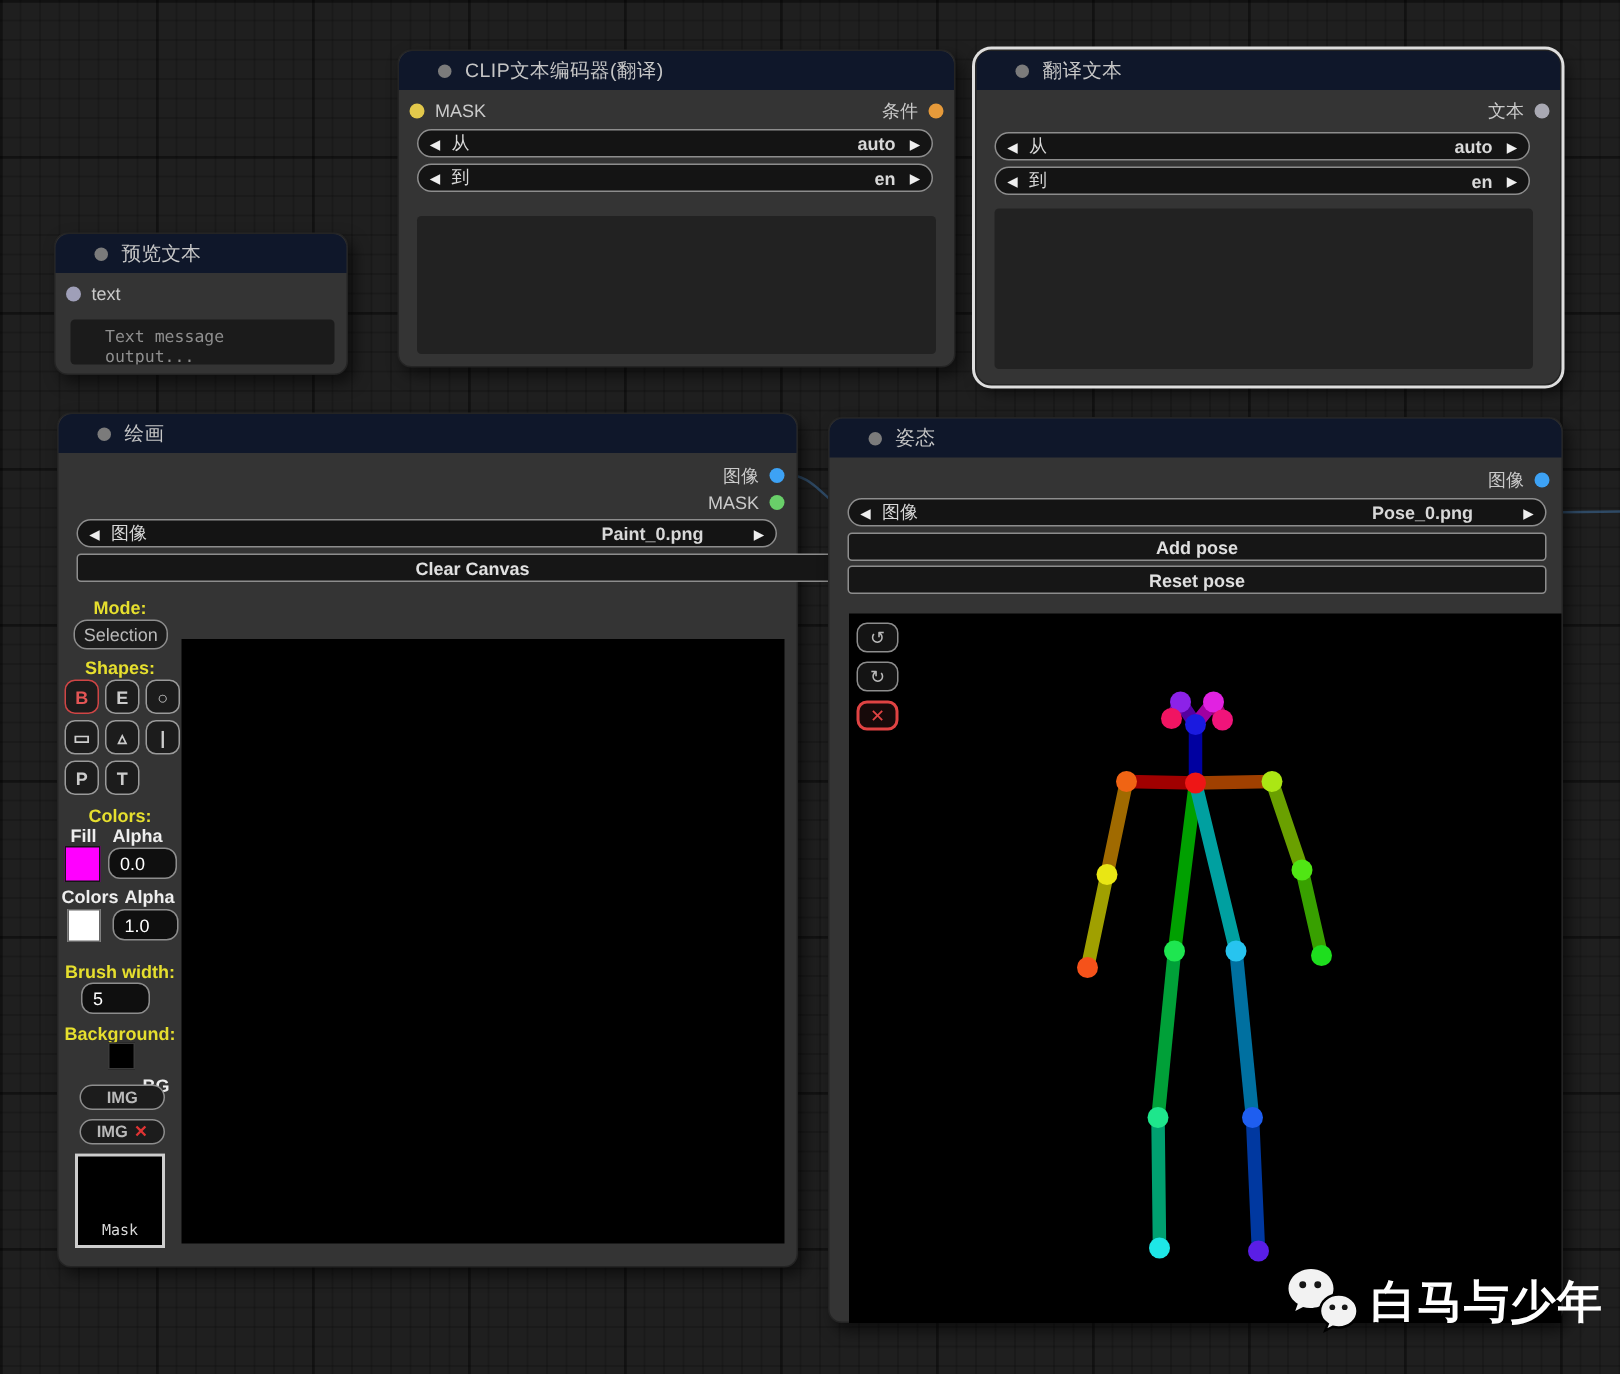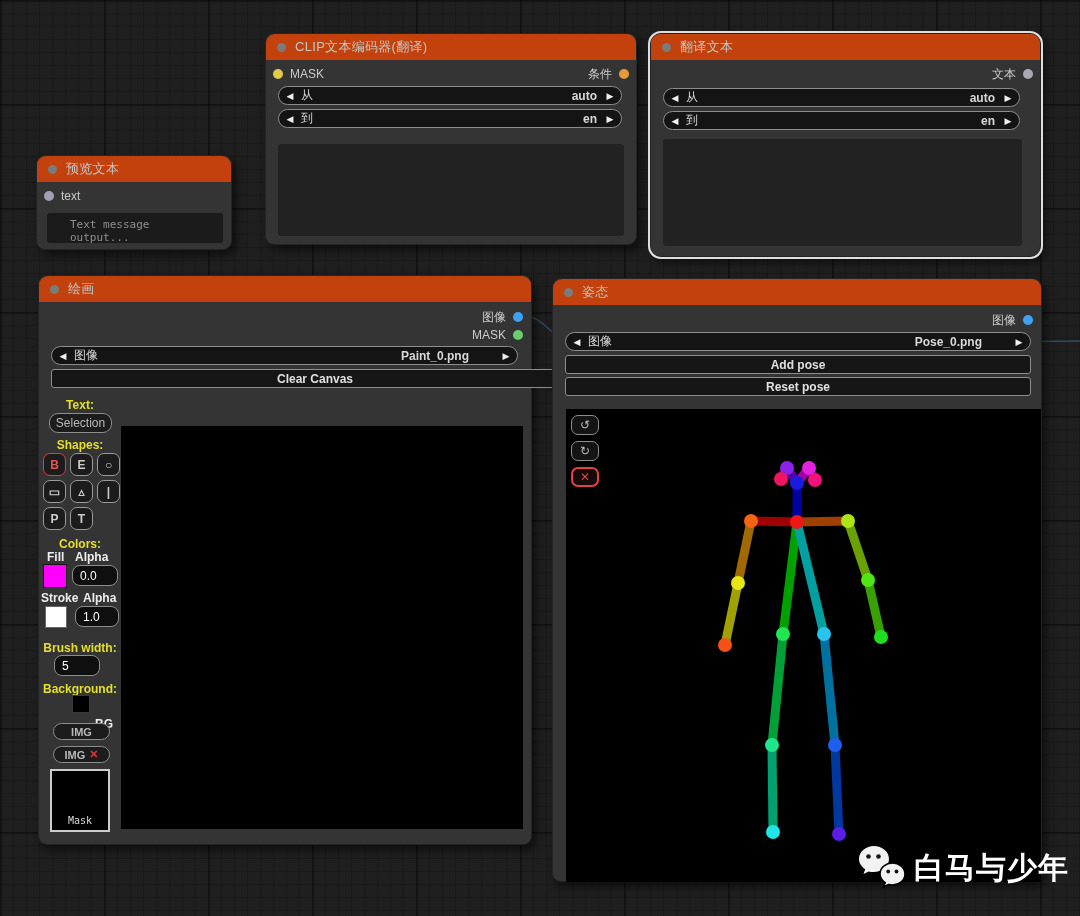--- a/index.html
+++ b/index.html
@@ -18,22 +18,22 @@
   #stage { position:absolute; inset:0; }
   #wires { position:absolute; inset:0; z-index:1; pointer-events:none; }
 
   .node {
     position:absolute; background:#343434; border-radius:9px;
     border:1px solid #242424; box-shadow:4px 5px 10px rgba(0,0,0,.55);
     z-index:2; color:#cfcfcf;
   }
   .node.selected { box-shadow:0 0 0 2px #dedede, 4px 5px 10px rgba(0,0,0,.55); border-radius:11px; }
   .ntitle {
-    height:26px; background:#c2410c; border-radius:9px 9px 0 0;
-    display:flex; align-items:center; gap:9px; padding-left:11px;
+    height:26px; background:#0f172a; border-radius:9px 9px 0 0;
+    display:flex; align-items:center; gap:9px; padding-left:26px;
     font-size:13px; color:#c6c6c6; letter-spacing:.3px;
   }
   .tdot { width:9px; height:9px; border-radius:50%; background:#7b7b7b; flex:none; }
 
   .slotrow { position:absolute; display:flex; align-items:center; gap:7px; font-size:12px; color:#cacaca; height:14px; }
   .dot { width:10px; height:10px; border-radius:50%; flex:none; }
 
   .widget {
     position:absolute; height:19px; border:1px solid #8d8d8d; border-radius:10px;
     background:#141414; display:flex; align-items:center; font-size:12px; color:#d8d8d8;
@@ -178,42 +178,42 @@
       <span class="dot" style="background:#69cf69;"></span>
     </div>
     <div class="widget" style="left:12px;top:70px;width:467px;">
       <span class="arr">◀</span>
       <span class="wlabel">图像</span>
       <span class="wvalue" style="padding-right:26px;">Paint_0.png</span>
       <span class="arr">▶</span>
     </div>
     <div class="lgbtn" style="left:12px;top:93px;width:528px;">Clear Canvas</div>
 
-    <div class="ylabel" style="left:0;top:122px;">Text:</div>
+    <div class="ylabel" style="left:0;top:122px;">Mode:</div>
     <div class="pillbtn" style="left:10px;top:137px;width:63px;height:20px;font-size:12px;font-weight:normal;">Selection</div>
 
     <div class="ylabel" style="left:0;top:162px;">Shapes:</div>
     <div class="shape-grid" style="top:177px;">
         <div class="shape-btn accent">B</div>
         <div class="shape-btn">E</div>
         <div class="shape-btn">○</div>
         <div class="shape-btn">▭</div>
         <div class="shape-btn">▵</div>
         <div class="shape-btn">|</div>
         <div class="shape-btn">P</div>
         <div class="shape-btn">T</div>
       </div>
 
     <div class="ylabel" style="left:0;top:261px;">Colors:</div>
     <div class="wlabel2" style="left:8px;top:274px;">Fill</div>
     <div class="wlabel2" style="left:36px;top:274px;">Alpha</div>
     <div class="swatch" style="left:4px;top:288px;width:24px;height:24px;background:#ff00ff;"></div>
     <div class="numin" style="left:33px;top:289px;width:46px;">0.0</div>
 
-    <div class="wlabel2" style="left:2px;top:315px;">Stroke</div>
+    <div class="wlabel2" style="left:2px;top:315px;">Colors</div>
     <div class="wlabel2" style="left:44px;top:315px;">Alpha</div>
     <div class="swatch" style="left:6px;top:330px;width:22px;height:22px;background:#ffffff;border-color:#666;"></div>
     <div class="numin" style="left:36px;top:330px;width:44px;">1.0</div>
 
     <div class="ylabel" style="left:0;top:365px;">Brush width:</div>
     <div class="numin" style="left:15px;top:379px;width:46px;">5</div>
 
     <div class="ylabel" style="left:0;top:406px;">Background:</div>
     <div class="swatch" style="left:33px;top:419px;width:18px;height:18px;background:#000;border-color:#3a3a3a;"></div>
     <div class="wlabel2" style="left:56px;top:401px;margin-top:40px;">BG</div>

